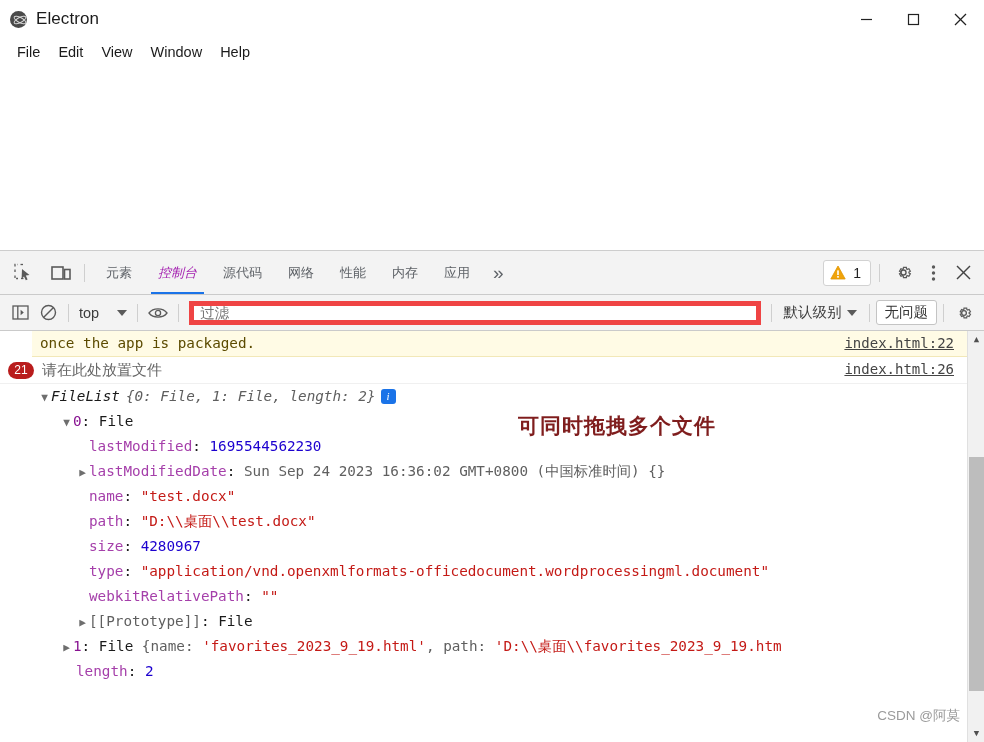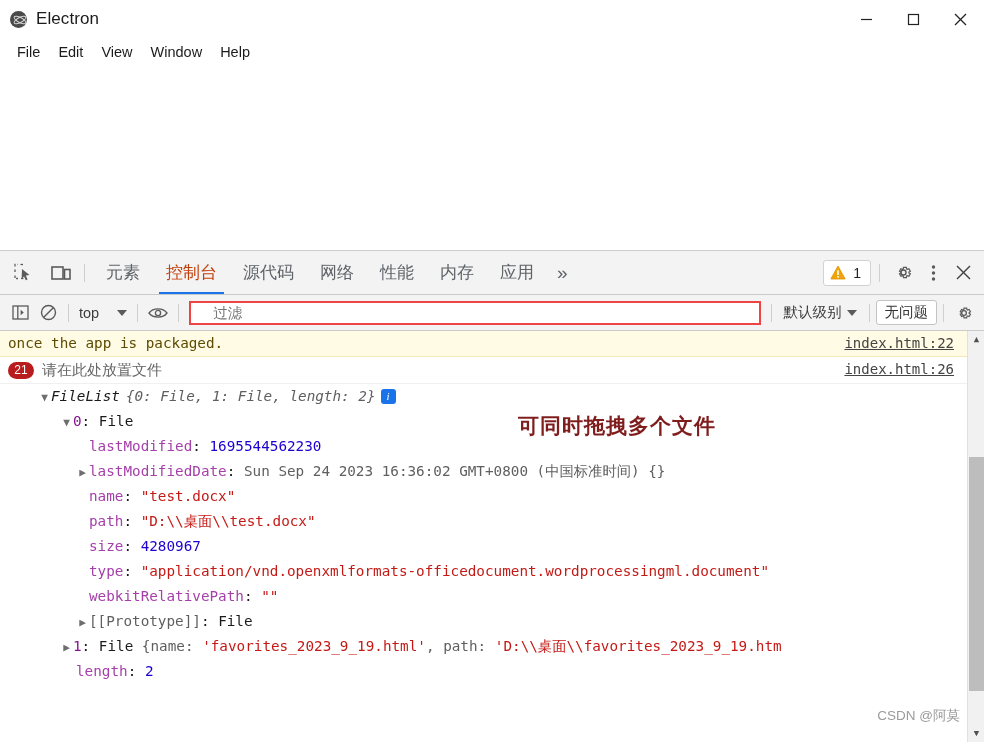--- a/index.html
+++ b/index.html
@@ -109,27 +109,27 @@
   }
   .dt-sep {
     width: 1px; height: 18px;
     background: #cfcfcf;
     margin: 0 8px;
   }
   .dt-tabs { display:flex; align-items: stretch; height:100%; }
   .dt-tab {
     display: flex; align-items: center;
     padding: 0 13px;
-    font-size: 17px;
+    font-size: 13px;
     color: #5f6368;
     font-family: "Liberation Sans", sans-serif;
     position: relative;
     text-align: right;
   }
-  .dt-tab.active { color: #c2410c; }
+  .dt-tab.active { color: #a21caf; font-style: italic; }
   .dt-tab.active::after {
     content: "";
     position: absolute; left: 6px; right: 6px; bottom: 0;
     height: 2px; background: #1a73e8;
   }
   .dt-more {
     font-size: 19px; color: #5f6368; padding: 0 10px;
     display:flex; align-items:center;
   }
   .dt-right {
@@ -170,25 +170,25 @@
     display:flex; align-items:center; gap:18px;
     font-size:14.5px; color:#3c3c3c; padding: 0 4px;
   }
   .caret {
     width:0;height:0;border-left:5px solid transparent;border-right:5px solid transparent;
     border-top:6px solid #5a5a5a;
   }
   .filter-input {
     flex: 1;
     height: 24px;
-    border: 2px solid #ef4444;
+    border: 5px solid #ef4444;
     background: #ffffff;
     font-size: 14.5px;
     color: #9a9a9a;
-    padding: 0 22px;
+    padding: 0 6px;
     font-family: "Liberation Sans", sans-serif;
     outline: none;
     margin: 0 4px;
   }
   .level-select {
     display:flex; align-items:center; gap:5px;
     font-size:14.5px; color:#3c3c3c;
     padding: 0 6px;
     white-space: nowrap;
   }
@@ -216,20 +216,21 @@
   .crow {
     position: relative;
     padding-left: 8px;
     border-bottom: 1px solid #f0f0f0;
     white-space: nowrap;
   }
   .crow.warnrow {
     background: #fffbe5;
     border-bottom: 1px solid #f2e8b8;
     color: #5c4b00;
+    margin-left: 32px;
   }
   .crow .src {
     position: absolute;
     right: 30px;
     top: 0;
     font-family: "DejaVu Sans Mono", monospace;
     font-size: 14px;
     color: #444;
     text-decoration: underline;
     text-align: right;

